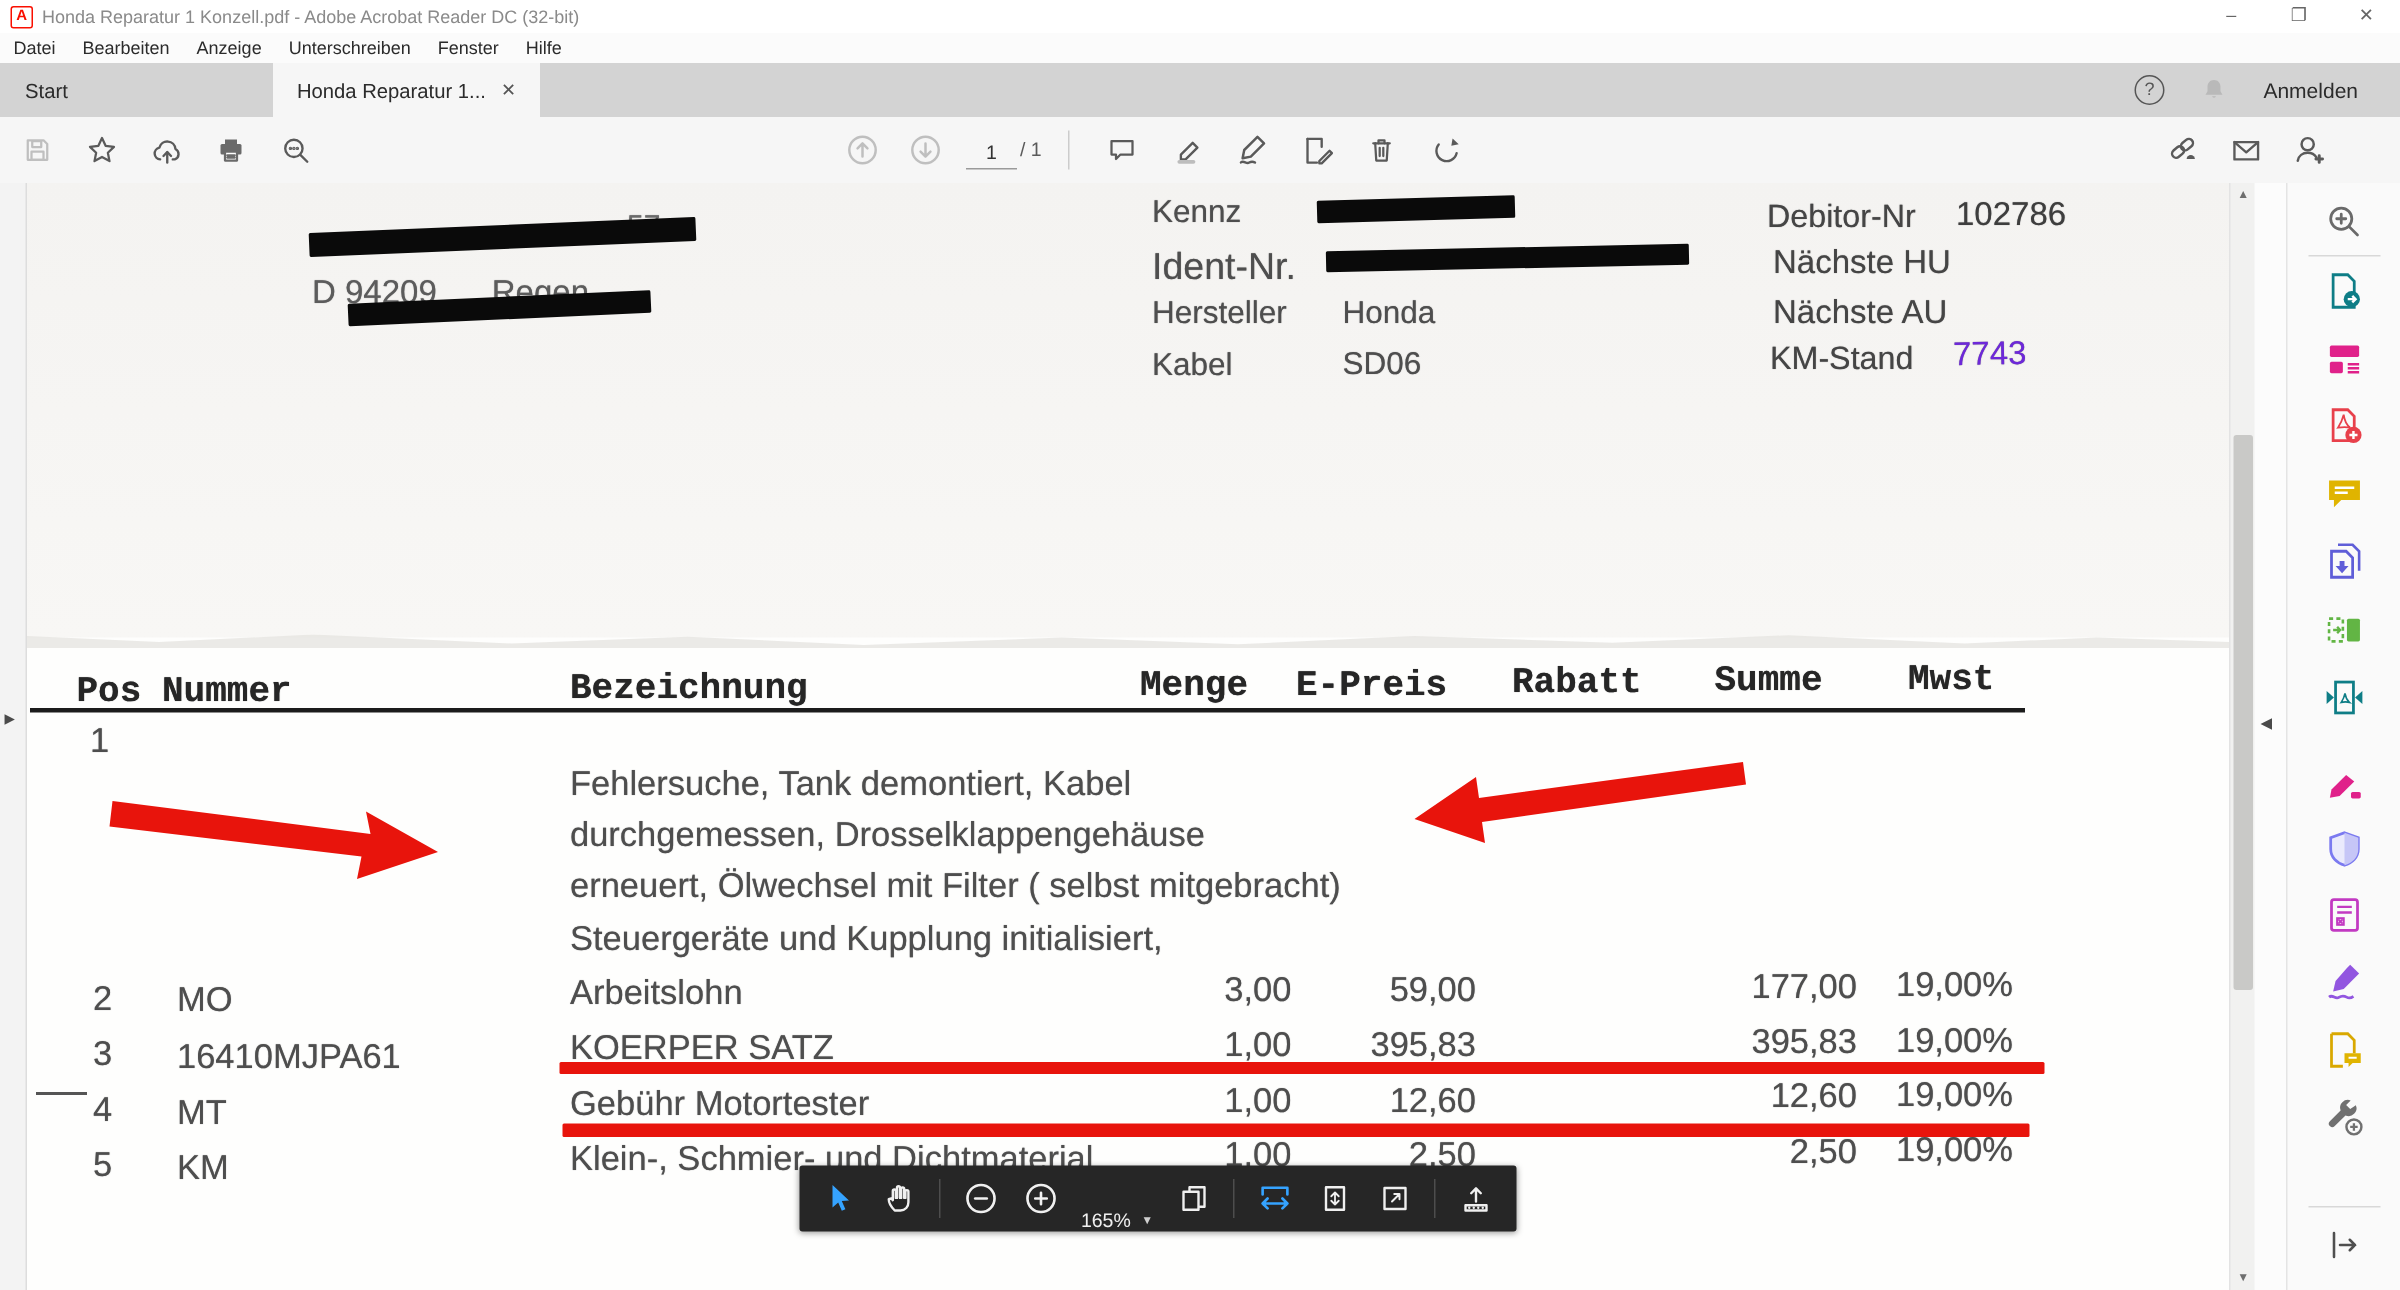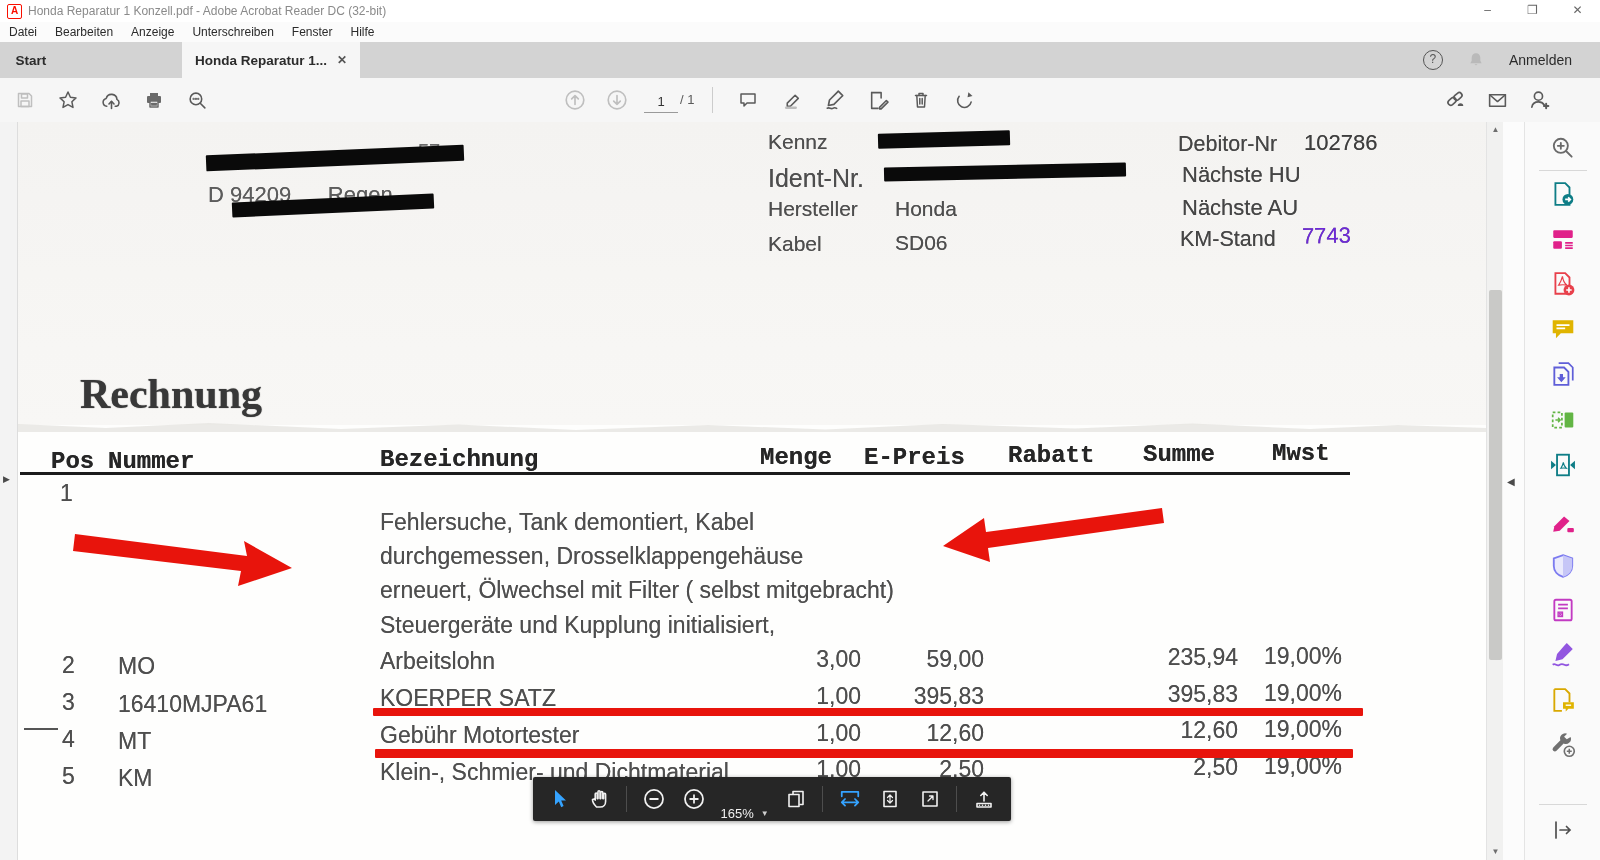--- a/index.html
+++ b/index.html
@@ -12,21 +12,21 @@
     border-radius:2px;color:#fa0f00;font-weight:bold;font-size:10px;line-height:12px;text-align:center;}
   .winbtns{position:absolute;right:0;top:0;height:22px;display:flex;}
   .winbtn{width:45px;height:22px;text-align:center;line-height:20px;color:#666;font-size:12px;}
   
   .menubar{position:absolute;left:0;top:22px;width:1600px;height:20px;background:#fbfbfb;
     display:flex;align-items:center;font-size:12px;color:#2b2b2b;}
   .menubar span{padding:0 9px;}
   
   .tabbar{position:absolute;left:0;top:42px;width:1600px;height:36px;background:#d3d3d3;
     border-bottom:1px solid #c2c2c2;font-size:13.5px;color:#2b2b2b;}
-  .tab{position:absolute;top:0;height:36px;display:flex;align-items:center;justify-content:center;font-weight:bold;}
+  .tab{position:absolute;top:0;height:36px;display:flex;align-items:center;justify-content:center;}
   .tab-start{left:0;width:62px;}
   .tab-tools{left:62px;width:120px;border-left:1px solid #c0c0c0;border-right:1px solid #c0c0c0;margin-top:36px;}
   .tab-doc{left:182px;width:178px;background:#f6f6f6;gap:10px;}
   .tab-close{color:#555;font-size:12px;}
   .tabbar-right{position:absolute;right:0;top:0;height:36px;display:flex;align-items:center;gap:24px;padding-right:28px;}
   .helpcirc{width:18px;height:18px;border:1.4px solid #555;border-radius:50%;color:#555;
     font-size:12px;line-height:17px;text-align:center;}
   .signin{font-size:14px;color:#2b2b2b;}
   
   .toolbar{position:absolute;left:0;top:78px;width:1600px;height:44px;background:#f6f6f6;
@@ -258,21 +258,20 @@
       <span class="scantext" style="left:750px;top:110px;font-size:21px">Kabel</span>
       <span class="scantext" style="left:877px;top:109px;font-size:21px">SD06</span>
 
       <span class="scantext" style="left:1160px;top:10px;font-size:21.5px;color:#454545">Debitor-Nr</span>
       <span class="scantext" style="left:1286px;top:8px;font-size:22px;color:#3e3e3e">102786</span>
       <span class="scantext" style="left:1164px;top:40px;font-size:22px;color:#454545">Nächste HU</span>
       <span class="scantext" style="left:1164px;top:73px;font-size:22px;color:#454545">Nächste AU</span>
       <span class="scantext" style="left:1162px;top:105px;font-size:21.5px;color:#454545">KM-Stand</span>
       <span class="scantext" style="left:1284px;top:101px;font-size:22px;color:#6d28d9;transform:rotate(-1deg)">7743</span>
 
-      <span class="scantext serif" style="left:62px;top:248px;font-size:42px">Rechnung</span>
 
       <span class="scantext mono" style="left:33px;top:326px;font-size:24px">Pos</span>
       <span class="scantext mono" style="left:90px;top:326px;font-size:24px">Nummer</span>
       <span class="scantext mono" style="left:362px;top:324px;font-size:24px">Bezeichnung</span>
       <span class="scantext mono" style="left:742px;top:322px;font-size:24px">Menge</span>
       <span class="scantext mono" style="left:846px;top:322px;font-size:24px">E-Preis</span>
       <span class="scantext mono" style="left:990px;top:320px;font-size:24px">Rabatt</span>
       <span class="scantext mono" style="left:1125px;top:319px;font-size:24px">Summe</span>
       <span class="scantext mono" style="left:1254px;top:318px;font-size:24px">Mwst</span>
       <div class="headrule"></div>
@@ -281,21 +280,21 @@
       <span class="scantext" style="left:362px;top:387px;font-size:23px">Fehlersuche, Tank demontiert, Kabel</span>
       <span class="scantext" style="left:362px;top:421px;font-size:23px">durchgemessen, Drosselklappengehäuse</span>
       <span class="scantext" style="left:362px;top:455px;font-size:23px">erneuert, Ölwechsel mit Filter ( selbst mitgebracht)</span>
       <span class="scantext" style="left:362px;top:490px;font-size:23px">Steuergeräte und Kupplung initialisiert,</span>
 
       <span class="scantext" style="left:44px;top:530px;font-size:23px">2</span>
       <span class="scantext" style="left:100px;top:531px;font-size:23px">MO</span>
       <span class="scantext" style="left:362px;top:526px;font-size:23px">Arbeitslohn</span>
       <span class="scantext num" style="left:735px;top:524px;width:108px;font-size:23px">3,00</span>
       <span class="scantext num" style="left:848px;top:524px;width:118px;font-size:23px">59,00</span>
-      <span class="scantext num" style="left:1080px;top:522px;width:140px;font-size:23px">235,94</span>
+      <span class="scantext num" style="left:1080px;top:522px;width:140px;font-size:23px">177,00</span>
       <span class="scantext num" style="left:1232px;top:521px;width:92px;font-size:23px">19,00%</span>
 
       <span class="scantext" style="left:44px;top:567px;font-size:23px">3</span>
       <span class="scantext" style="left:100px;top:569px;font-size:23px">16410MJPA61</span>
       <span class="scantext" style="left:362px;top:563px;font-size:23px">KOERPER SATZ</span>
       <span class="scantext num" style="left:735px;top:561px;width:108px;font-size:23px">1,00</span>
       <span class="scantext num" style="left:848px;top:561px;width:118px;font-size:23px">395,83</span>
       <span class="scantext num" style="left:1080px;top:559px;width:140px;font-size:23px">395,83</span>
       <span class="scantext num" style="left:1232px;top:558px;width:92px;font-size:23px">19,00%</span>
 

